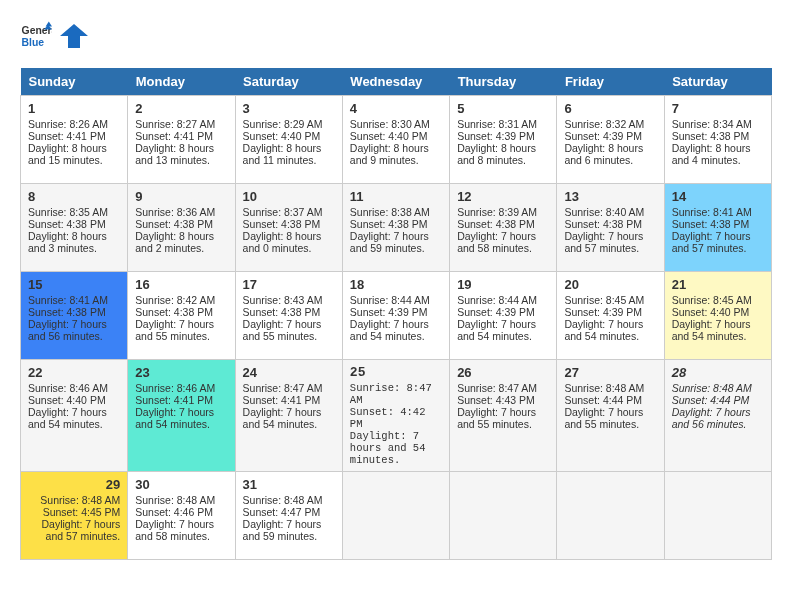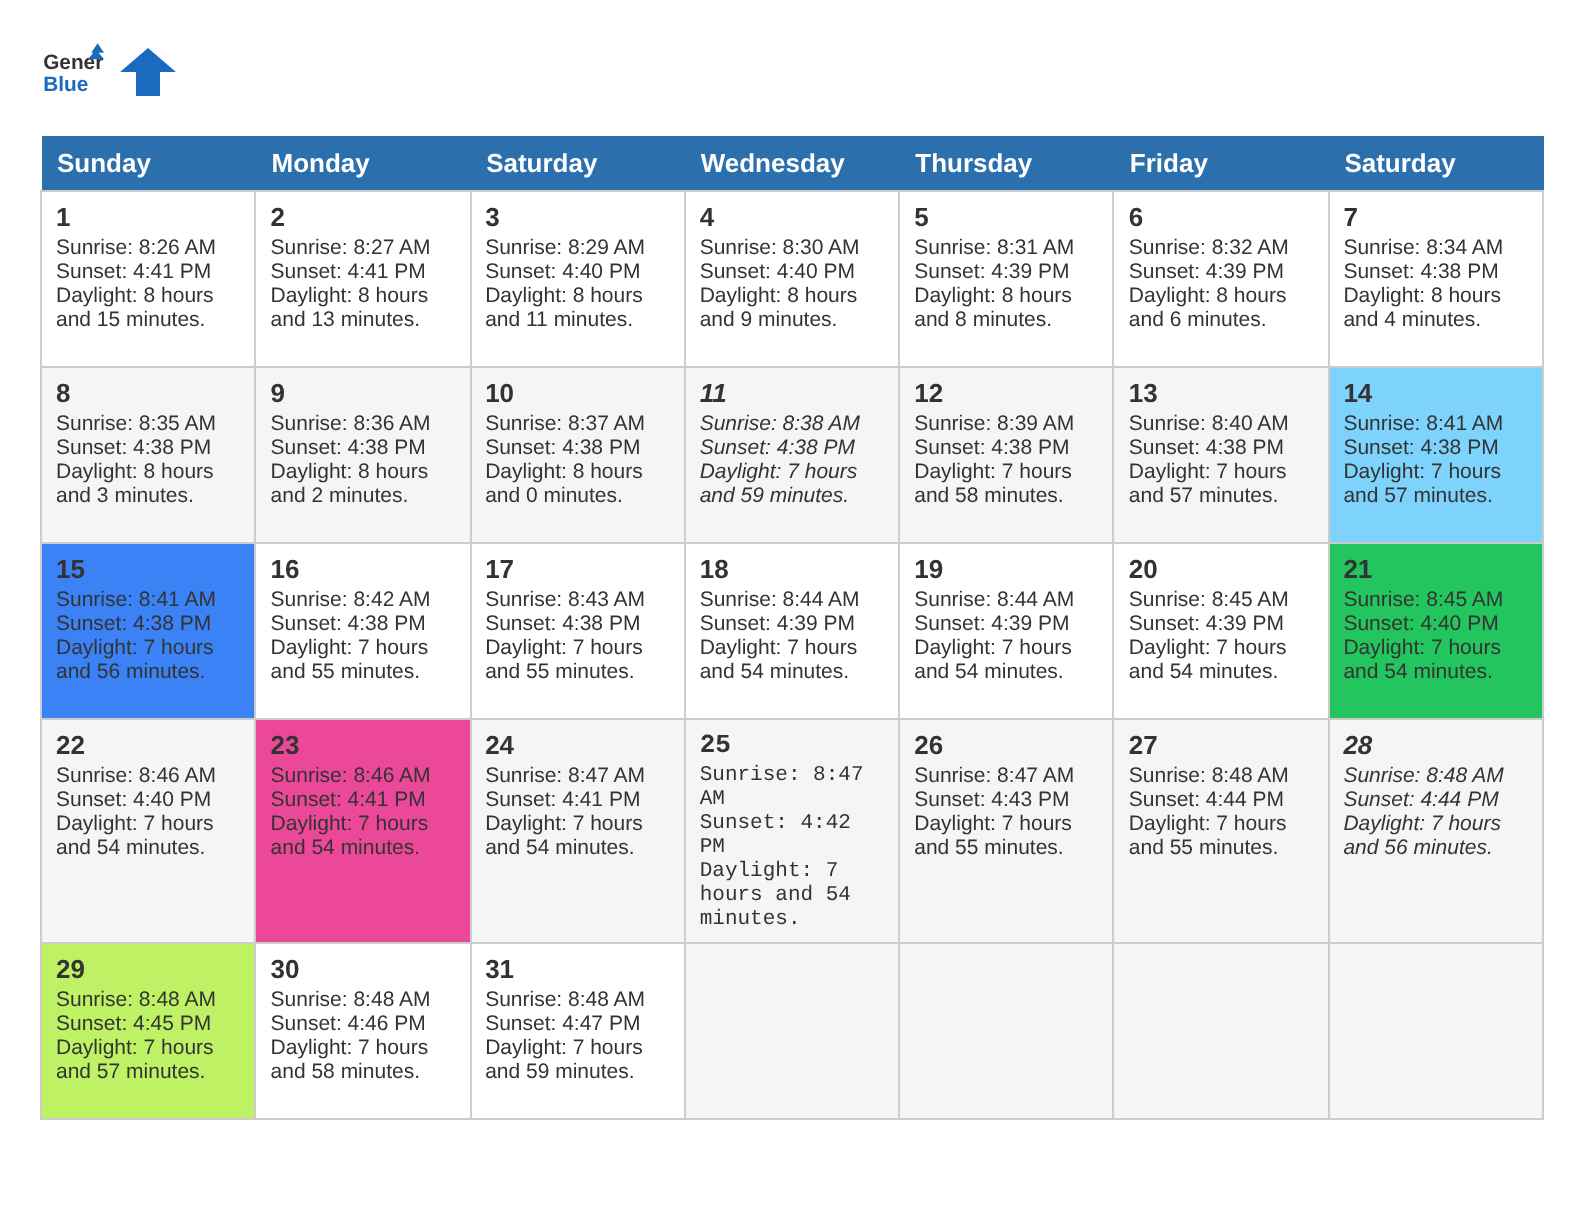--- a/index.html
+++ b/index.html
@@ -124,45 +124,45 @@
         <td style="background: rgb(255, 255, 255);"><span class="day-num">3</span><span>Sunrise: 8:29 AM</span><br><span>Sunset: 4:40 PM</span><br><span>Daylight: 8 hours and 11 minutes.</span></td>
         <td style="background: rgb(255, 255, 255);"><span class="day-num">4</span><span>Sunrise: 8:30 AM</span><br><span>Sunset: 4:40 PM</span><br><span>Daylight: 8 hours and 9 minutes.</span></td>
         <td style="background: rgb(255, 255, 255);"><span class="day-num">5</span><span>Sunrise: 8:31 AM</span><br><span>Sunset: 4:39 PM</span><br><span>Daylight: 8 hours and 8 minutes.</span></td>
         <td style="background: rgb(255, 255, 255);"><span class="day-num">6</span><span>Sunrise: 8:32 AM</span><br><span>Sunset: 4:39 PM</span><br><span>Daylight: 8 hours and 6 minutes.</span></td>
         <td style="background: rgb(255, 255, 255);"><span class="day-num">7</span><span>Sunrise: 8:34 AM</span><br><span>Sunset: 4:38 PM</span><br><span>Daylight: 8 hours and 4 minutes.</span></td>
       </tr>
       <tr class="week-row" style="background: rgb(240, 240, 240);">
         <td style="background: rgb(245, 245, 245);"><span class="day-num">8</span><span>Sunrise: 8:35 AM</span><br><span>Sunset: 4:38 PM</span><br><span>Daylight: 8 hours and 3 minutes.</span></td>
         <td style="background: rgb(245, 245, 245);"><span class="day-num">9</span><span>Sunrise: 8:36 AM</span><br><span>Sunset: 4:38 PM</span><br><span>Daylight: 8 hours and 2 minutes.</span></td>
         <td style="background: rgb(245, 245, 245);"><span class="day-num">10</span><span>Sunrise: 8:37 AM</span><br><span>Sunset: 4:38 PM</span><br><span>Daylight: 8 hours and 0 minutes.</span></td>
-        <td style="background: rgb(245, 245, 245); font-style: italic;"><span class="day-num">11</span><span>Sunrise: 8:38 AM</span><br><span>Sunset: 4:38 PM</span><br><span>Daylight: 7 hours and 59 minutes.</span></td>
+        <td style="background: rgb(245, 245, 245);"><span class="day-num">11</span><span>Sunrise: 8:38 AM</span><br><span>Sunset: 4:38 PM</span><br><span>Daylight: 7 hours and 59 minutes.</span></td>
         <td style="background: rgb(245, 245, 245);"><span class="day-num">12</span><span>Sunrise: 8:39 AM</span><br><span>Sunset: 4:38 PM</span><br><span>Daylight: 7 hours and 58 minutes.</span></td>
         <td style="background: rgb(245, 245, 245);"><span class="day-num">13</span><span>Sunrise: 8:40 AM</span><br><span>Sunset: 4:38 PM</span><br><span>Daylight: 7 hours and 57 minutes.</span></td>
         <td style="background: #7dd3fc;"><span class="day-num">14</span><span>Sunrise: 8:41 AM</span><br><span>Sunset: 4:38 PM</span><br><span>Daylight: 7 hours and 57 minutes.</span></td>
       </tr>
       <tr class="week-row" style="background: rgb(255, 255, 255);">
         <td style="background: #3b82f6;"><span class="day-num">15</span><span>Sunrise: 8:41 AM</span><br><span>Sunset: 4:38 PM</span><br><span>Daylight: 7 hours and 56 minutes.</span></td>
         <td style="background: rgb(255, 255, 255);"><span class="day-num">16</span><span>Sunrise: 8:42 AM</span><br><span>Sunset: 4:38 PM</span><br><span>Daylight: 7 hours and 55 minutes.</span></td>
         <td style="background: rgb(255, 255, 255);"><span class="day-num">17</span><span>Sunrise: 8:43 AM</span><br><span>Sunset: 4:38 PM</span><br><span>Daylight: 7 hours and 55 minutes.</span></td>
         <td style="background: rgb(255, 255, 255);"><span class="day-num">18</span><span>Sunrise: 8:44 AM</span><br><span>Sunset: 4:39 PM</span><br><span>Daylight: 7 hours and 54 minutes.</span></td>
         <td style="background: rgb(255, 255, 255);"><span class="day-num">19</span><span>Sunrise: 8:44 AM</span><br><span>Sunset: 4:39 PM</span><br><span>Daylight: 7 hours and 54 minutes.</span></td>
         <td style="background: rgb(255, 255, 255);"><span class="day-num">20</span><span>Sunrise: 8:45 AM</span><br><span>Sunset: 4:39 PM</span><br><span>Daylight: 7 hours and 54 minutes.</span></td>
-        <td style="background: #22c55e;"><span class="day-num">21</span><span>Sunrise: 8:45 AM</span><br><span>Sunset: 4:40 PM</span><br><span>Daylight: 7 hours and 54 minutes.</span></td>
+        <td style="background: #fef9c3;"><span class="day-num">21</span><span>Sunrise: 8:45 AM</span><br><span>Sunset: 4:40 PM</span><br><span>Daylight: 7 hours and 54 minutes.</span></td>
       </tr>
       <tr class="week-row" style="background: rgb(240, 240, 240);">
         <td style="background: rgb(245, 245, 245);"><span class="day-num">22</span><span>Sunrise: 8:46 AM</span><br><span>Sunset: 4:40 PM</span><br><span>Daylight: 7 hours and 54 minutes.</span></td>
-        <td style="background: #ec4899;"><span class="day-num">23</span><span>Sunrise: 8:46 AM</span><br><span>Sunset: 4:41 PM</span><br><span>Daylight: 7 hours and 54 minutes.</span></td>
+        <td style="background: #5eead4;"><span class="day-num">23</span><span>Sunrise: 8:46 AM</span><br><span>Sunset: 4:41 PM</span><br><span>Daylight: 7 hours and 54 minutes.</span></td>
         <td style="background: rgb(245, 245, 245);"><span class="day-num">24</span><span>Sunrise: 8:47 AM</span><br><span>Sunset: 4:41 PM</span><br><span>Daylight: 7 hours and 54 minutes.</span></td>
         <td style="background: rgb(245, 245, 245); font-family: Liberation Mono, monospace;"><span class="day-num">25</span><span>Sunrise: 8:47 AM</span><br><span>Sunset: 4:42 PM</span><br><span>Daylight: 7 hours and 54 minutes.</span></td>
         <td style="background: rgb(245, 245, 245);"><span class="day-num">26</span><span>Sunrise: 8:47 AM</span><br><span>Sunset: 4:43 PM</span><br><span>Daylight: 7 hours and 55 minutes.</span></td>
         <td style="background: rgb(245, 245, 245);"><span class="day-num">27</span><span>Sunrise: 8:48 AM</span><br><span>Sunset: 4:44 PM</span><br><span>Daylight: 7 hours and 55 minutes.</span></td>
         <td style="background: rgb(245, 245, 245); font-style: italic;"><span class="day-num">28</span><span>Sunrise: 8:48 AM</span><br><span>Sunset: 4:44 PM</span><br><span>Daylight: 7 hours and 56 minutes.</span></td>
       </tr>
       <tr class="week-row" style="background: rgb(255, 255, 255);">
-        <td style="background: #bef264;"><span class="day-num">29</span><span>Sunrise: 8:48 AM</span><br><span>Sunset: 4:45 PM</span><br><span>Daylight: 7 hours and 57 minutes.</span></td>
+        <td style="background: #fde047; text-align: right;"><span class="day-num">29</span><span>Sunrise: 8:48 AM</span><br><span>Sunset: 4:45 PM</span><br><span>Daylight: 7 hours and 57 minutes.</span></td>
         <td style="background: rgb(255, 255, 255);"><span class="day-num">30</span><span>Sunrise: 8:48 AM</span><br><span>Sunset: 4:46 PM</span><br><span>Daylight: 7 hours and 58 minutes.</span></td>
         <td style="background: rgb(255, 255, 255);"><span class="day-num">31</span><span>Sunrise: 8:48 AM</span><br><span>Sunset: 4:47 PM</span><br><span>Daylight: 7 hours and 59 minutes.</span></td>
         <td class="empty" style="background: rgb(245, 245, 245);"></td>
         <td class="empty" style="background: rgb(245, 245, 245);"></td>
         <td class="empty" style="background: rgb(245, 245, 245);"></td>
         <td class="empty" style="background: rgb(245, 245, 245);"></td>
       </tr>
     </tbody>
 </table>
 

